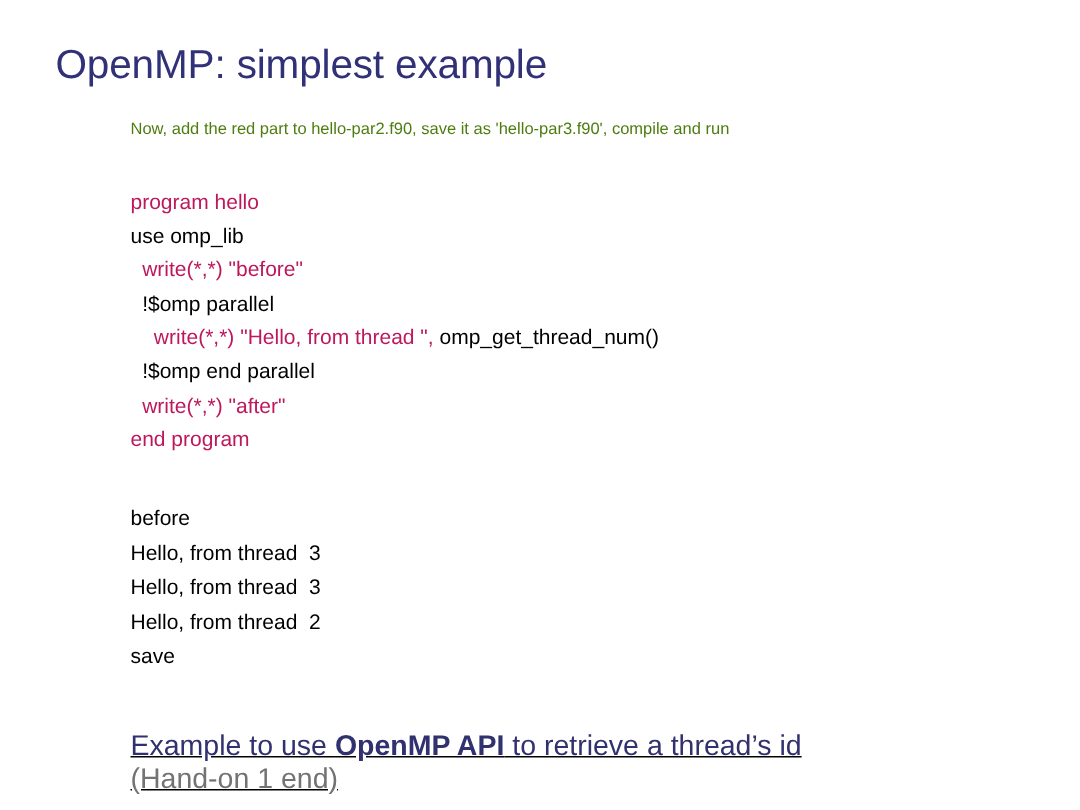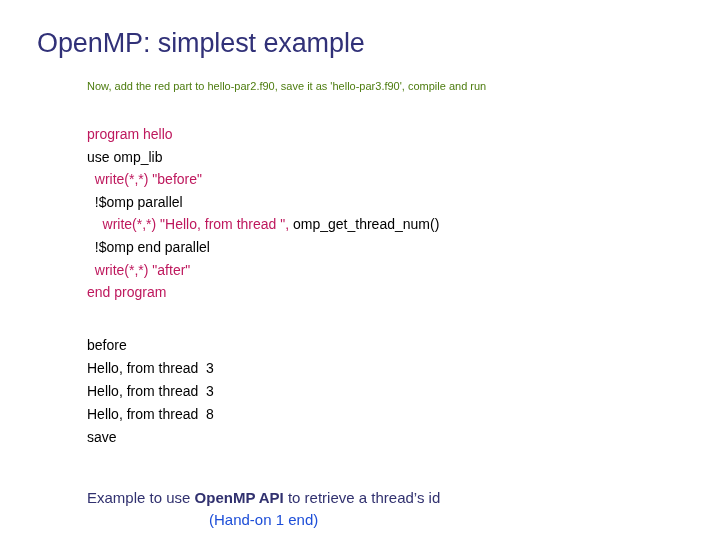--- a/index.html
+++ b/index.html
@@ -70,40 +70,41 @@
     color: #000000;
     white-space: pre;
   }
   .out-line { white-space: pre; }
 
   
   .footer-note {
     position: absolute;
     left: 87px;
     top: 487px;
-    font-size: 15px;
+    font-size: 19px;
     line-height: 22px;
     white-space: nowrap;
+    text-decoration: underline;
   }
   .note-main { color: #31316f; }
   .note-strong { color: #31316f; font-weight: bold; }
-  .note-red { color: #1d4ed8; text-align: center; }
+  .note-red { color: #737373; }
 </style>
 </head>
 <body>
 
 <div id="slide">
 
   <div class="slide-title">OpenMP: simplest example</div>
 
   <div class="subtitle">Now, add the red part to hello-par2.f90, save it as 'hello-par3.f90', compile and run</div>
 
   <div class="code-block"><div class="code-line"><span class="tok-teal">program hello</span></div><div class="code-line"><span class="tok-red">use omp_lib</span></div><div class="code-line"><span>  </span><span class="tok-teal">write(*,*) "before"</span></div><div class="code-line"><span>  </span><span class="tok-red">!$omp parallel</span></div><div class="code-line"><span>    </span><span class="tok-teal">write(*,*) "Hello, from thread ", </span><span class="tok-red">omp_get_thread_num()</span></div><div class="code-line"><span>  </span><span class="tok-red">!$omp end parallel</span></div><div class="code-line"><span>  </span><span class="tok-teal">write(*,*) "after"</span></div><div class="code-line"><span class="tok-teal">end program</span></div></div>
 
-  <div class="output-block"><div class="out-line">before</div><div class="out-line">Hello, from thread  3</div><div class="out-line">Hello, from thread  3</div><div class="out-line">Hello, from thread  8</div><div class="out-line">save</div></div>
+  <div class="output-block"><div class="out-line">before</div><div class="out-line">Hello, from thread  3</div><div class="out-line">Hello, from thread  3</div><div class="out-line">Hello, from thread  2</div><div class="out-line">save</div></div>
 
   <div class="footer-note">
     <div>
       <span class="note-main">Example to use </span><span class="note-strong">OpenMP API</span><span class="note-main"> to retrieve a thread’s id</span>
     </div>
     <div class="note-red">(Hand-on 1 end)</div>
   </div>
 
 </div>
 

